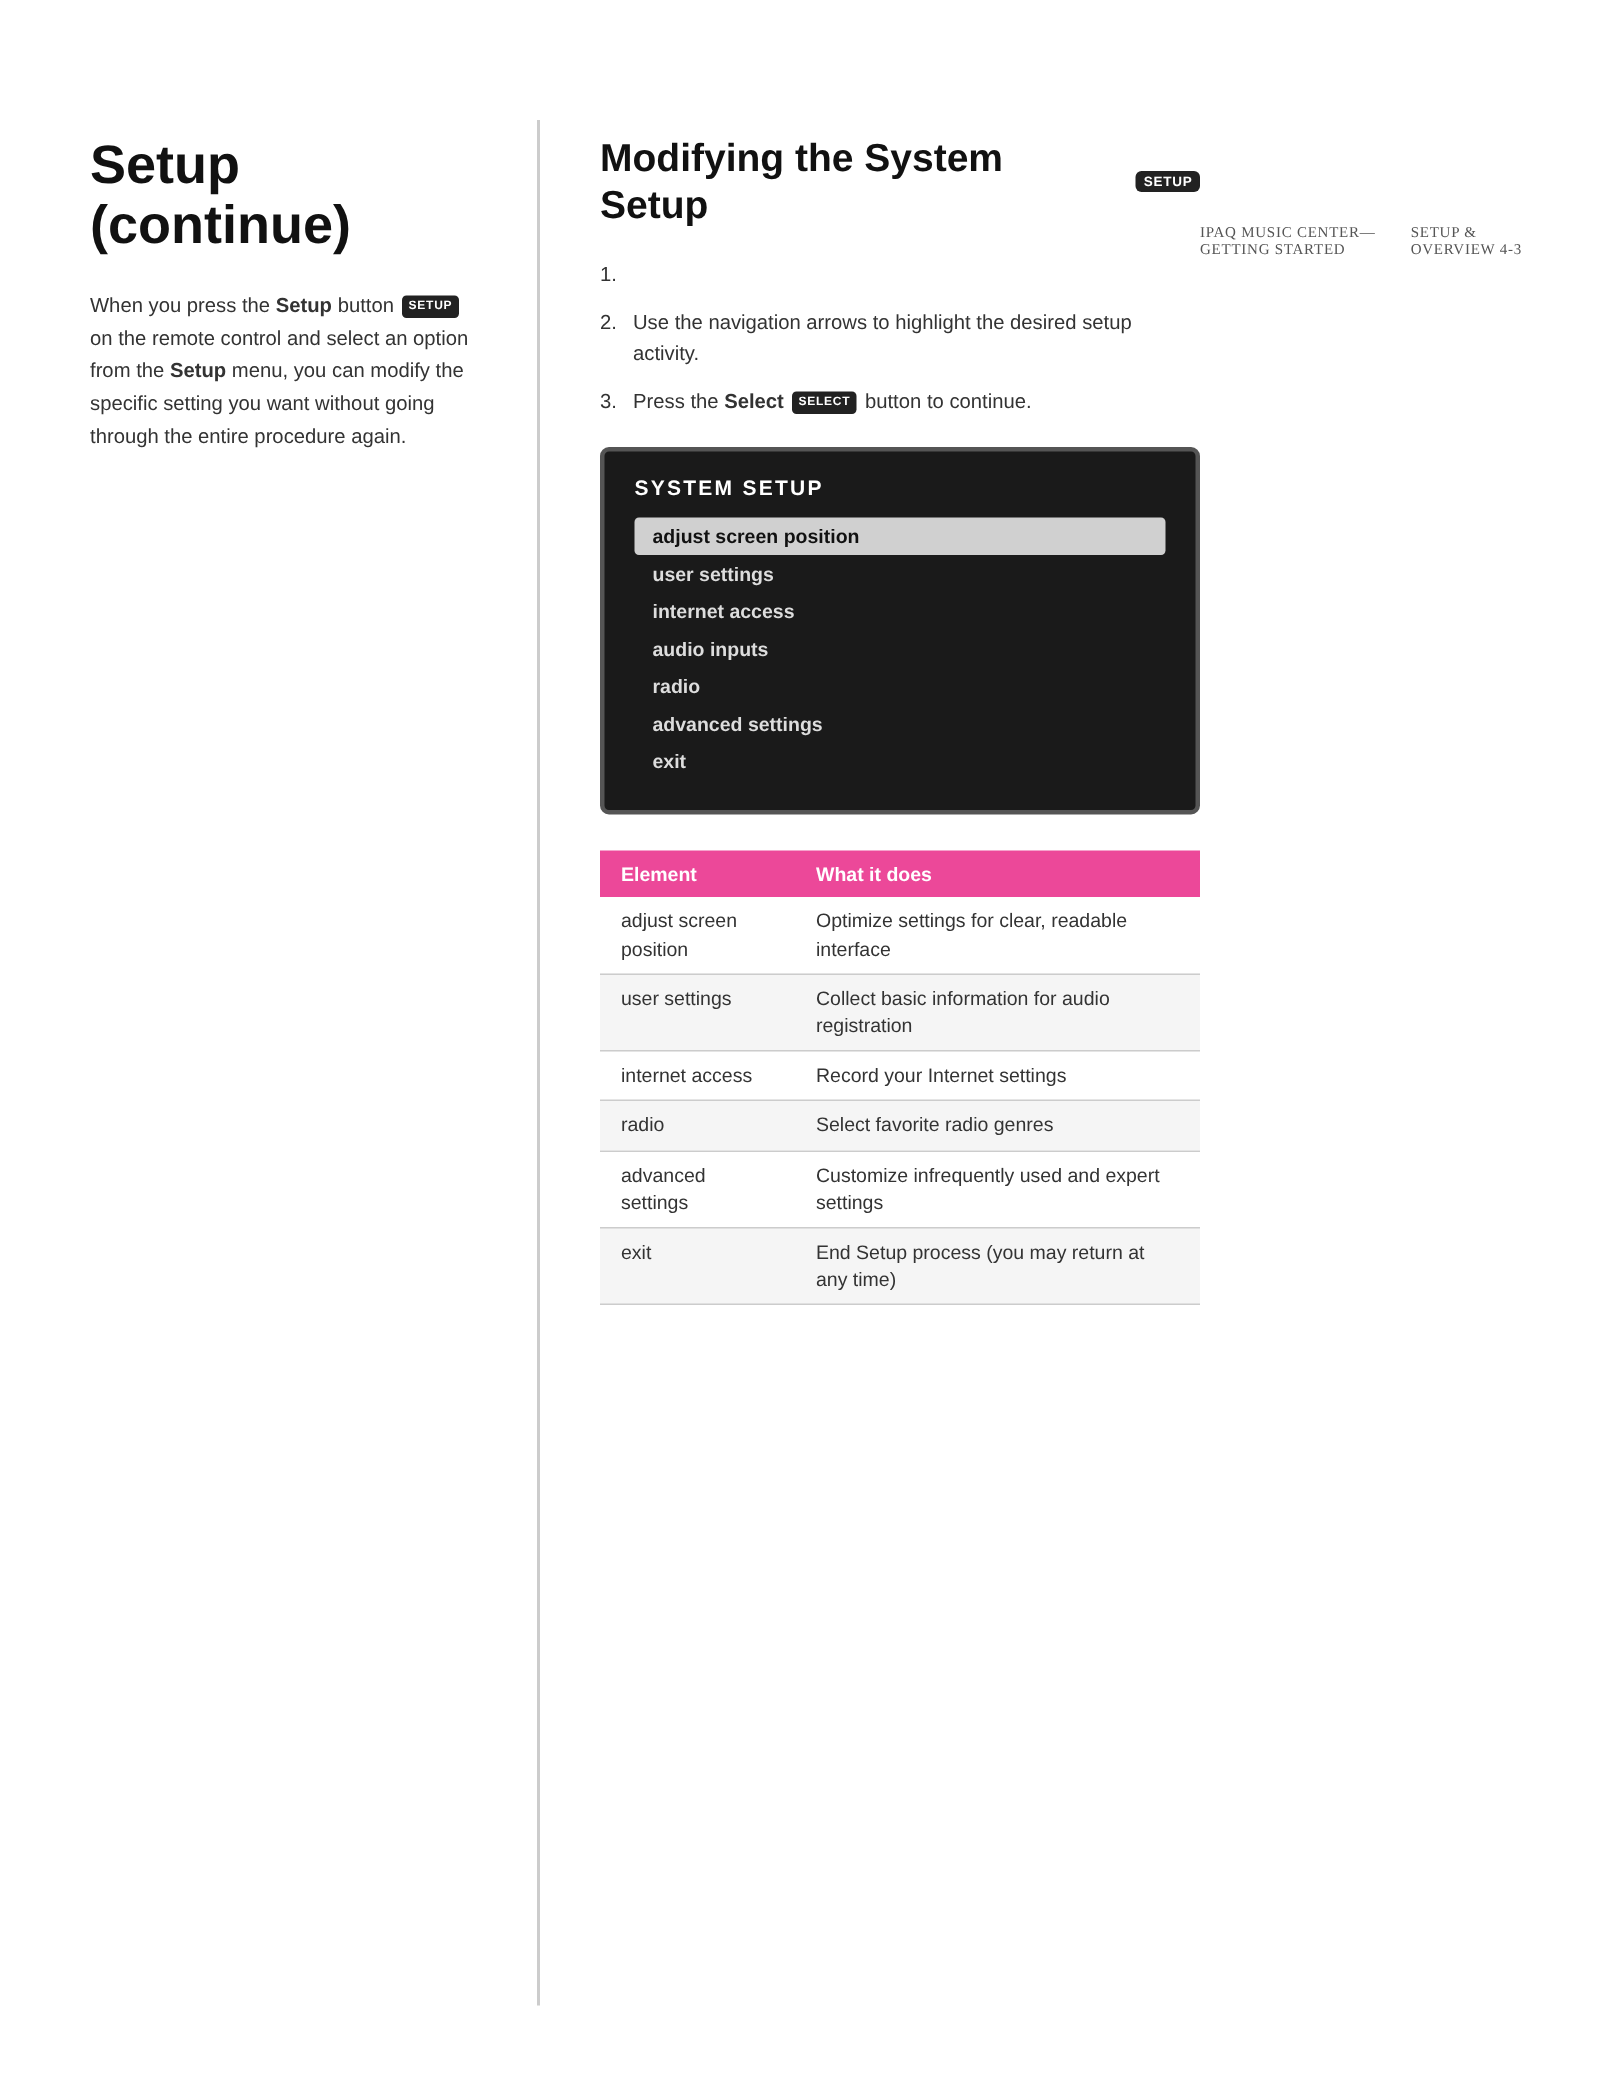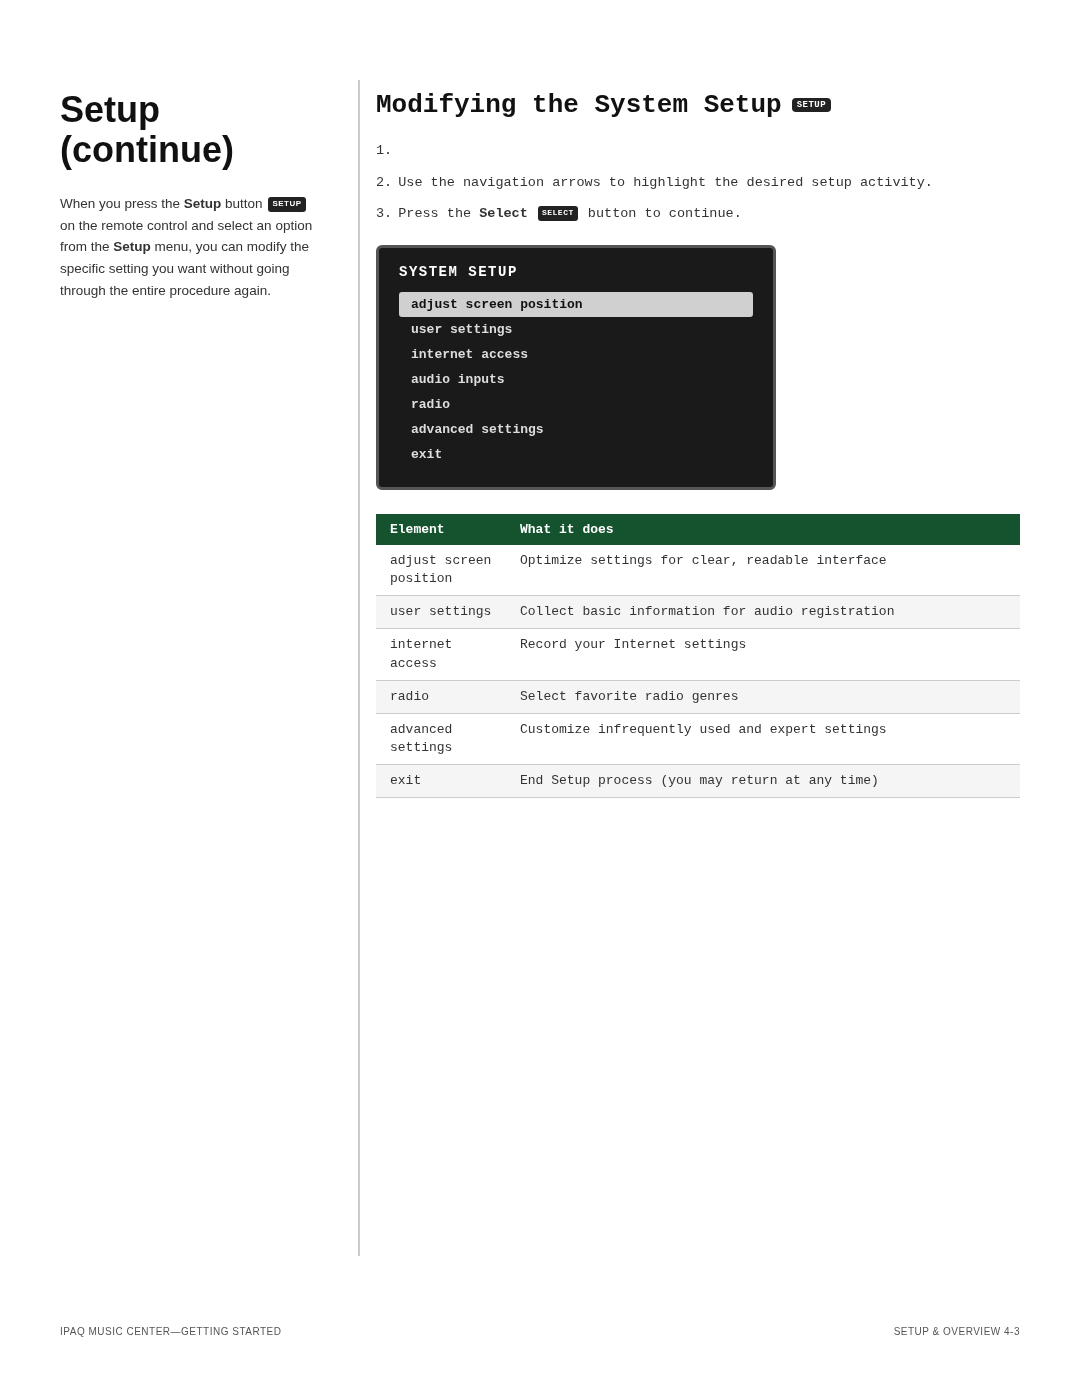--- a/index.html
+++ b/index.html
@@ -12,21 +12,21 @@
       font-size: 14px;
       color: #222;
       position: relative;
     }
 
     .page-container {
       width: 1080px;
       min-height: 1397px;
       padding: 80px 60px 60px 60px;
       display: flex;
-      flex-direction: column;
+      flex-direction: row;
     }
 
     .main-content {
       display: flex;
       flex-direction: row;
       gap: 0;
       flex: 1;
     }
 
     
@@ -51,23 +51,22 @@
       color: #333;
     }
 
     .left-description strong {
       font-weight: bold;
     }
 
     
     .right-column {
       flex: 1;
-      padding-left: 16px;
+      padding-left: 40px;
       padding-top: 10px;
-      font-family: Liberation Mono, monospace;
     }
 
     .section-title {
       font-size: 26px;
       font-weight: bold;
       margin-bottom: 20px;
       color: #111;
       display: flex;
       align-items: center;
       gap: 10px;
@@ -145,21 +144,21 @@
     }
 
     
     .info-table {
       width: 100%;
       border-collapse: collapse;
       font-size: 13px;
     }
 
     .info-table thead tr {
-      background: #14532d;
+      background: #ec4899;
       color: #ffffff;
     }
 
     .info-table thead th {
       padding: 8px 14px;
       text-align: left;
       font-weight: bold;
       font-size: 13px;
     }
 
@@ -190,20 +189,21 @@
     
     .page-footer {
       display: flex;
       justify-content: space-between;
       margin-top: 60px;
       padding-top: 10px;
       font-size: 11px;
       color: #555;
       font-style: normal;
       letter-spacing: 0.3px;
+      font-family: Liberation Serif, serif;
     }
 
     .footer-left {
       font-size: 10px;
       text-transform: uppercase;
       letter-spacing: 0.5px;
     }
 
     .footer-right {
       font-size: 10px;

